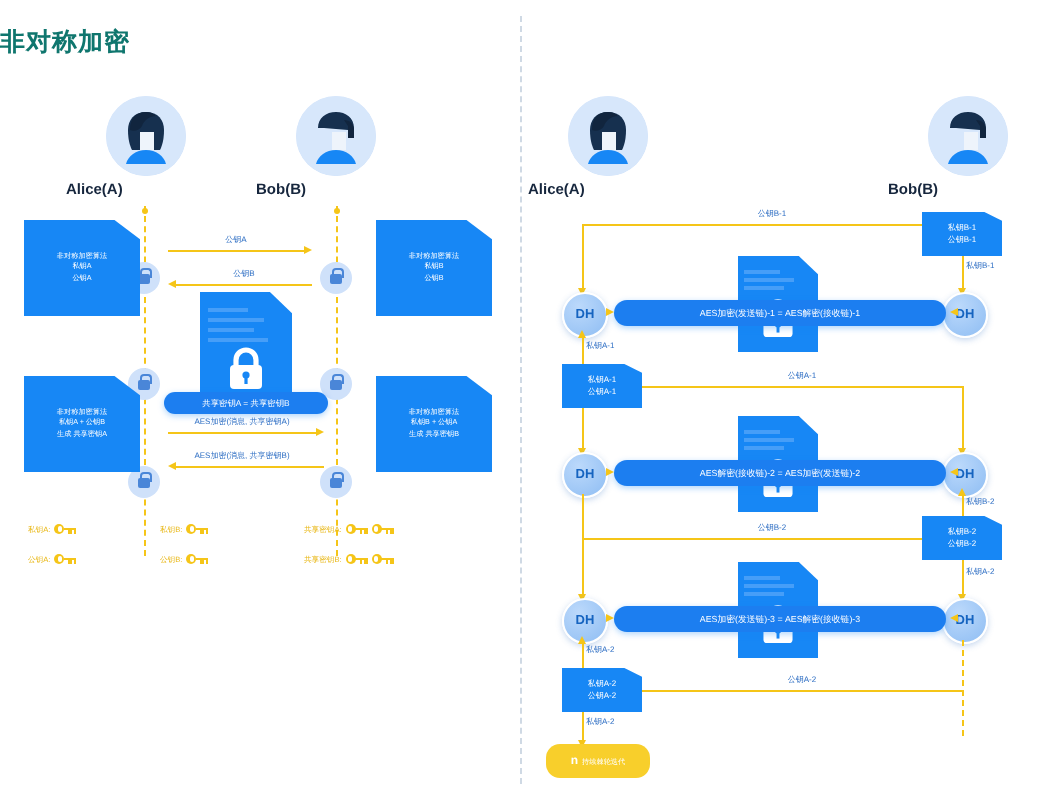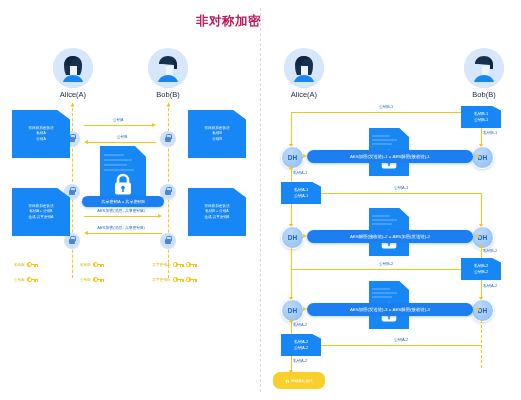--- a/index.html
+++ b/index.html
@@ -9,29 +9,29 @@
     font-family:"Liberation Sans","DejaVu Sans",sans-serif;
     color:#18324f;
   }
   .page{position:relative;width:521px;height:400px;}
   .panel{position:absolute;top:0;height:400px;}
   .panel-left{left:0;width:261px;}
   .panel-right{left:261px;width:260px;}
   .divider{position:absolute;left:260px;top:8px;width:0;height:384px;
     border-left:1px dashed #cfd9e4;}
   .title{
-    position:absolute;top:13px;width:100%;text-align:right;
-    font-size:12.5px;font-weight:bold;letter-spacing:.5px;color:#be185d;
+    position:absolute;top:13px;width:100%;text-align:left;
+    font-size:12.5px;font-weight:bold;letter-spacing:.5px;color:#0f766e;
   }
   
   .avatar{position:absolute;width:40px;height:40px;border-radius:50%;
     background:linear-gradient(160deg,#dce9fb 0%,#c9ddf8 100%);overflow:hidden;}
   .avatar svg{display:block;}
-  .avatar-name{position:absolute;width:80px;text-align:center;
-    font-size:7.5px;font-weight:normal;color:#16263d;}
+  .avatar-name{position:absolute;width:80px;text-align:left;
+    font-size:7.5px;font-weight:bold;color:#16263d;}
   
   .doc{position:absolute;background:#1787f5;color:#fff;
     display:flex;flex-direction:column;align-items:center;justify-content:center;
     text-align:center;line-height:1.45;
     clip-path:polygon(0 0,78% 0,100% 20%,100% 100%,0 100%);}
   .doc .ln{display:block;white-space:nowrap;}
   .doc.small{font-size:3.6px;}
   .doc.mid{font-size:4.0px;}
   
   .bigdoc{position:absolute;background:#1787f5;

